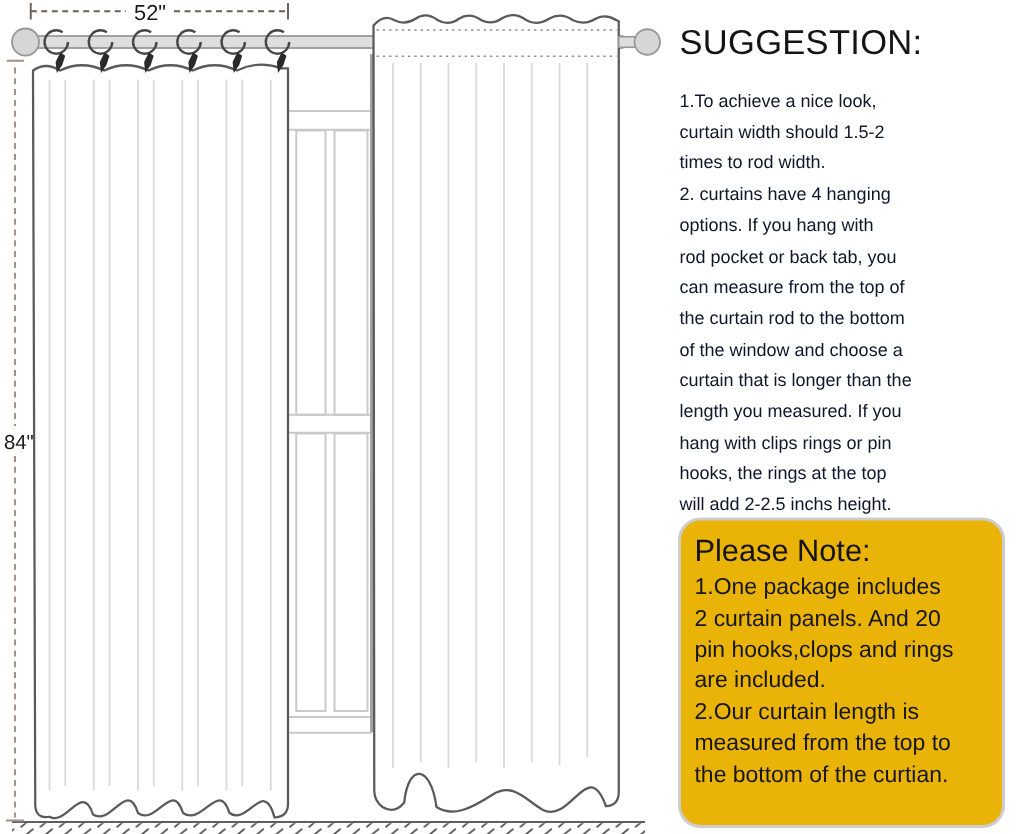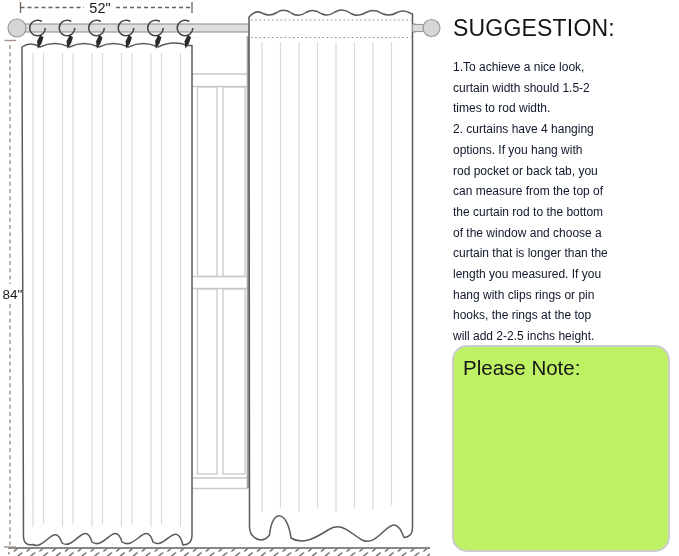--- a/index.html
+++ b/index.html
@@ -7,21 +7,21 @@
     position:relative;width:679px;height:556px;background:#ffffff;overflow:hidden;
     font-family:"Liberation Sans","DejaVu Sans",sans-serif;color:#161616;
   }
   .diagram-svg{position:absolute;left:0;top:0;}
   .svg-label{font-family:"Liberation Sans","DejaVu Sans",sans-serif;}
   .text-col{position:absolute;left:453px;top:15px;width:226px;}
   .s-head{font-size:23px;line-height:26px;letter-spacing:0.2px;color:#141414;margin:0 0 16px 0;}
   .s-body{font-size:12px;line-height:20.7px;white-space:pre;color:#0f172a;}
   .note-box{
     position:absolute;left:452px;top:345px;width:218px;height:207px;box-sizing:border-box;
-    border:2px solid #cdcdcd;border-radius:15px;background:#bef264;padding:9px 4px 0 9px;
+    border:2px solid #cdcdcd;border-radius:15px;background:#eab308;padding:9px 4px 0 9px;
   }
   .n-head{font-size:20.5px;line-height:24px;color:#141414;margin:0 0 2px 0;}
   .n-body{font-size:15.3px;line-height:20.8px;white-space:pre;color:#171717;}
 </style>
 </head>
 <body>
 
 <div class="stage">
 
   <svg class="diagram-svg" width="450" height="556" viewBox="0 0 450 556">
@@ -164,15 +164,22 @@
 of the window and choose a
 curtain that is longer than the
 length you measured. If you
 hang with clips rings or pin
 hooks, the rings at the top
 will add 2-2.5 inchs height.</div>
   </div>
 
   <div class="note-box">
     <div class="n-head">Please Note:</div>
+    <div class="n-body">1.One package includes
+2 curtain panels. And 20
+pin hooks,clops and rings
+are included.
+2.Our curtain length is
+measured from the top to
+the bottom of the curtian.</div>
   </div>
 
 </div>
 
 </body></html>

